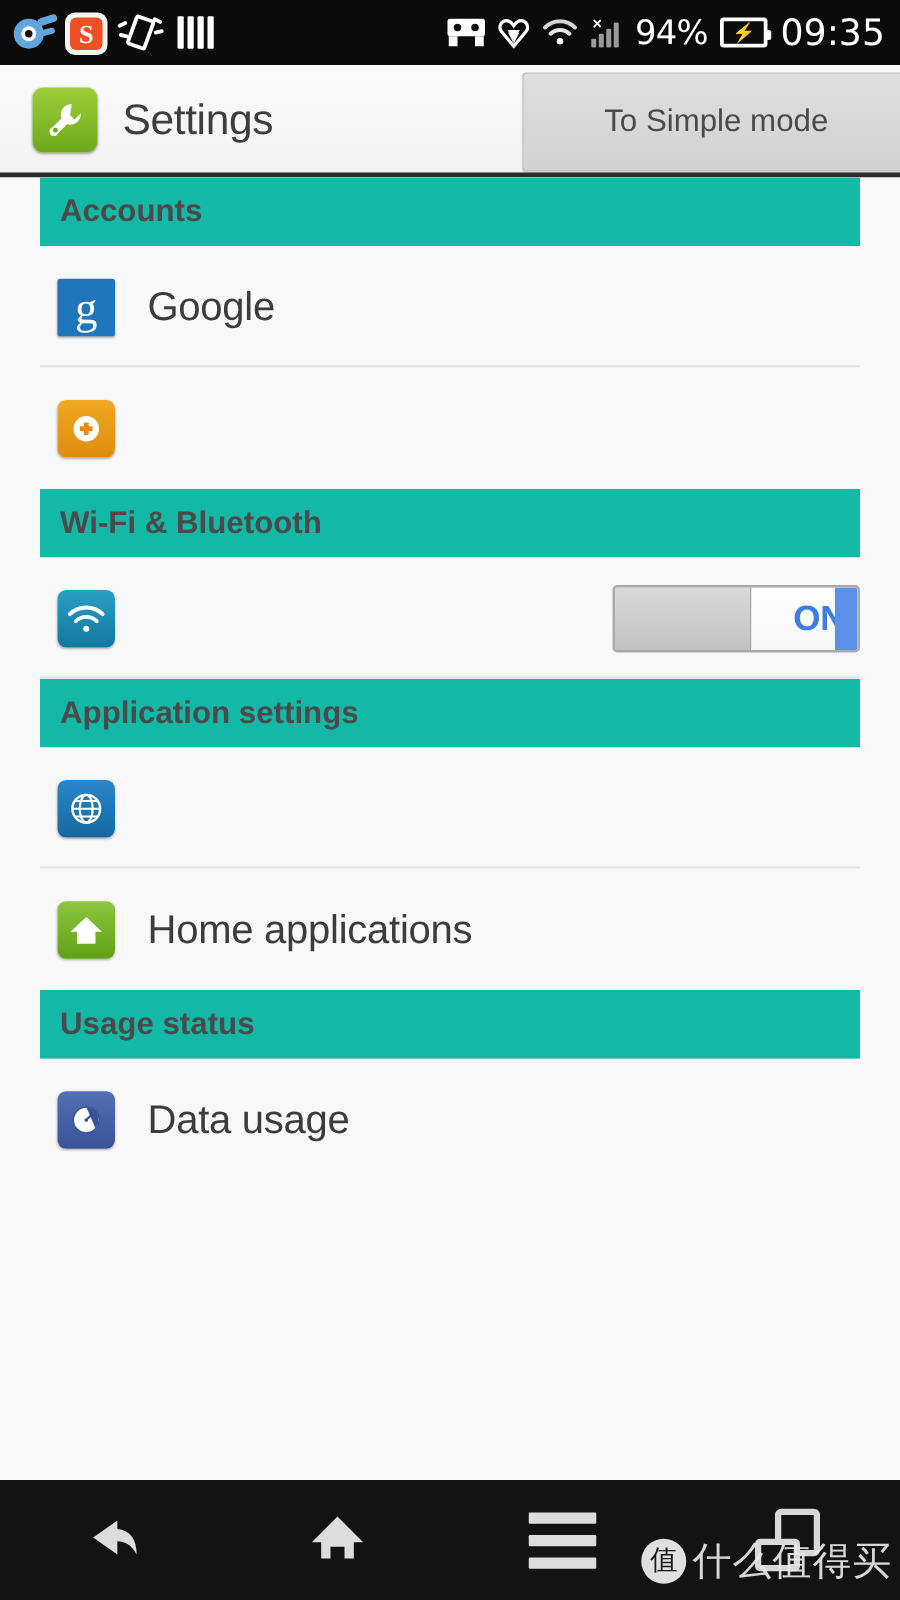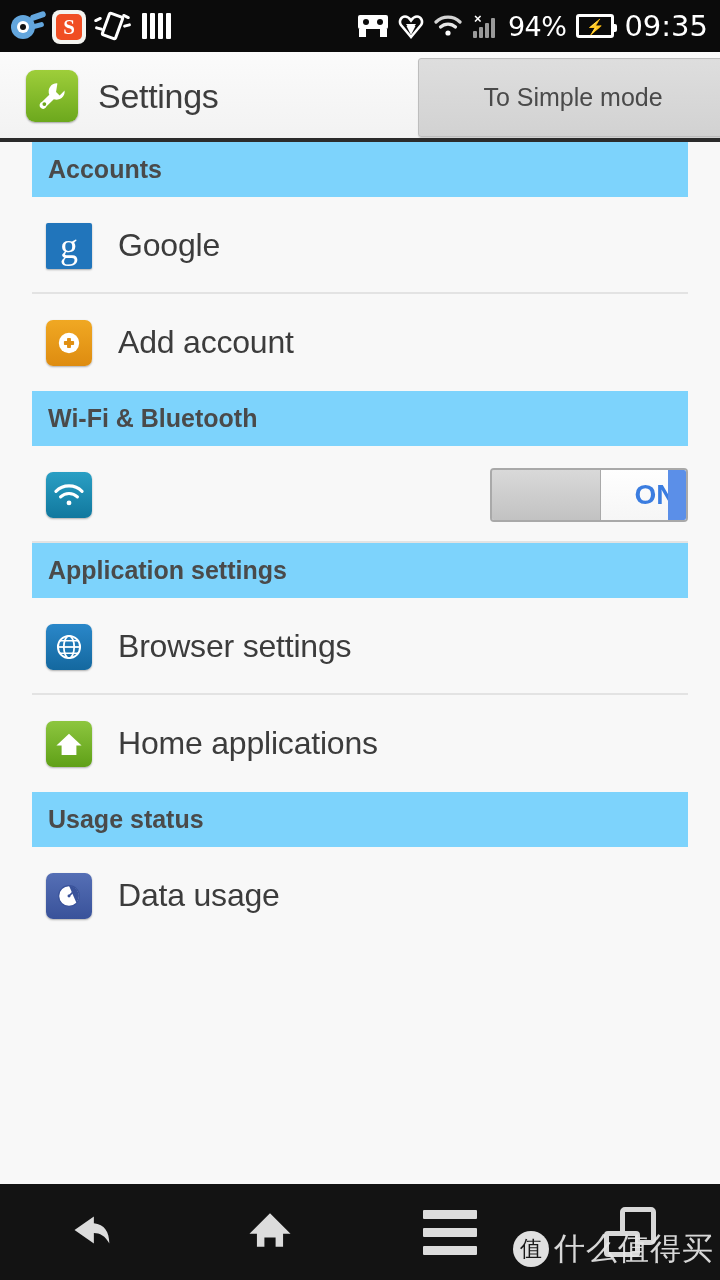--- a/index.html
+++ b/index.html
@@ -137,21 +137,21 @@
     position:absolute; top:138px; left:0; width:720px; height:4px; background:#2b2b2b;
   }
 
   
   .list{
     position:absolute; top:142px; left:0; width:720px; height:1042px;
     background:#f8f8f8; overflow:hidden;
   }
   .section-head{
     width:656px; margin-left:32px; height:55px;
-    background:#7dd3fc;
+    background:#14b8a6;
     display:flex; align-items:center;
     padding-left:16px;
     color:#4a4a4a; font-size:25px; font-weight:bold;
   }
   .row{
     width:720px; height:97px; display:flex; align-items:center;
     padding-left:46px; position:relative; background:#f8f8f8;
   }
   .row-divider{
     position:absolute; bottom:0; left:32px; width:656px; height:2px; background:#e3e3e3;
@@ -340,21 +340,20 @@
   </div>
 
   <div class="row">
     <span class="row-icon ic-add">
       <svg viewBox="0 0 46 46" width="36" height="36">
         <circle cx="23" cy="23" r="13" fill="#ffffff"></circle>
         <rect x="16.5" y="20.5" width="13" height="5" rx="1" fill="#e08f12"></rect>
         <rect x="20.5" y="16.5" width="5" height="13" rx="1" fill="#e08f12"></rect>
       </svg>
     </span>
-    <span class="row-label">Add account</span>
   </div>
 
   <div class="section-head">Wi-Fi &amp; Bluetooth</div>
 
   <div class="row">
     <span class="row-icon ic-wifi">
       <svg viewBox="0 0 36 30" width="34" height="28">
         <path d="M4 11 A20 20 0 0 1 32 11" fill="none" stroke="#ffffff" stroke-width="3.4" stroke-linecap="round"></path>
         <path d="M9 17 A13 13 0 0 1 27 17" fill="none" stroke="#ffffff" stroke-width="3.4" stroke-linecap="round"></path>
         <circle cx="18" cy="23.5" r="2.6" fill="#ffffff"></circle>
@@ -376,21 +375,20 @@
 
   <div class="row">
     <span class="row-icon ic-browser">
       <svg viewBox="0 0 46 46" width="34" height="34">
         <circle cx="23" cy="23" r="15" fill="none" stroke="#ffffff" stroke-width="2.6"></circle>
         <ellipse cx="23" cy="23" rx="7" ry="15" fill="none" stroke="#ffffff" stroke-width="2.4"></ellipse>
         <line x1="8" y1="23" x2="38" y2="23" stroke="#ffffff" stroke-width="2.4"></line>
         <path d="M10.5 14.5 h25 M10.5 31.5 h25" stroke="#ffffff" stroke-width="2.2" fill="none"></path>
       </svg>
     </span>
-    <span class="row-label">Browser settings</span>
     <span class="row-divider"></span>
   </div>
 
   <div class="row">
     <span class="row-icon ic-home">
       <svg viewBox="0 0 46 46" width="34" height="34">
         <path d="M23 9 L40 25 L33 25 L33 38 L13 38 L13 25 L6 25 Z" fill="#ffffff"></path>
       </svg>
     </span>
     <span class="row-label">Home applications</span>

